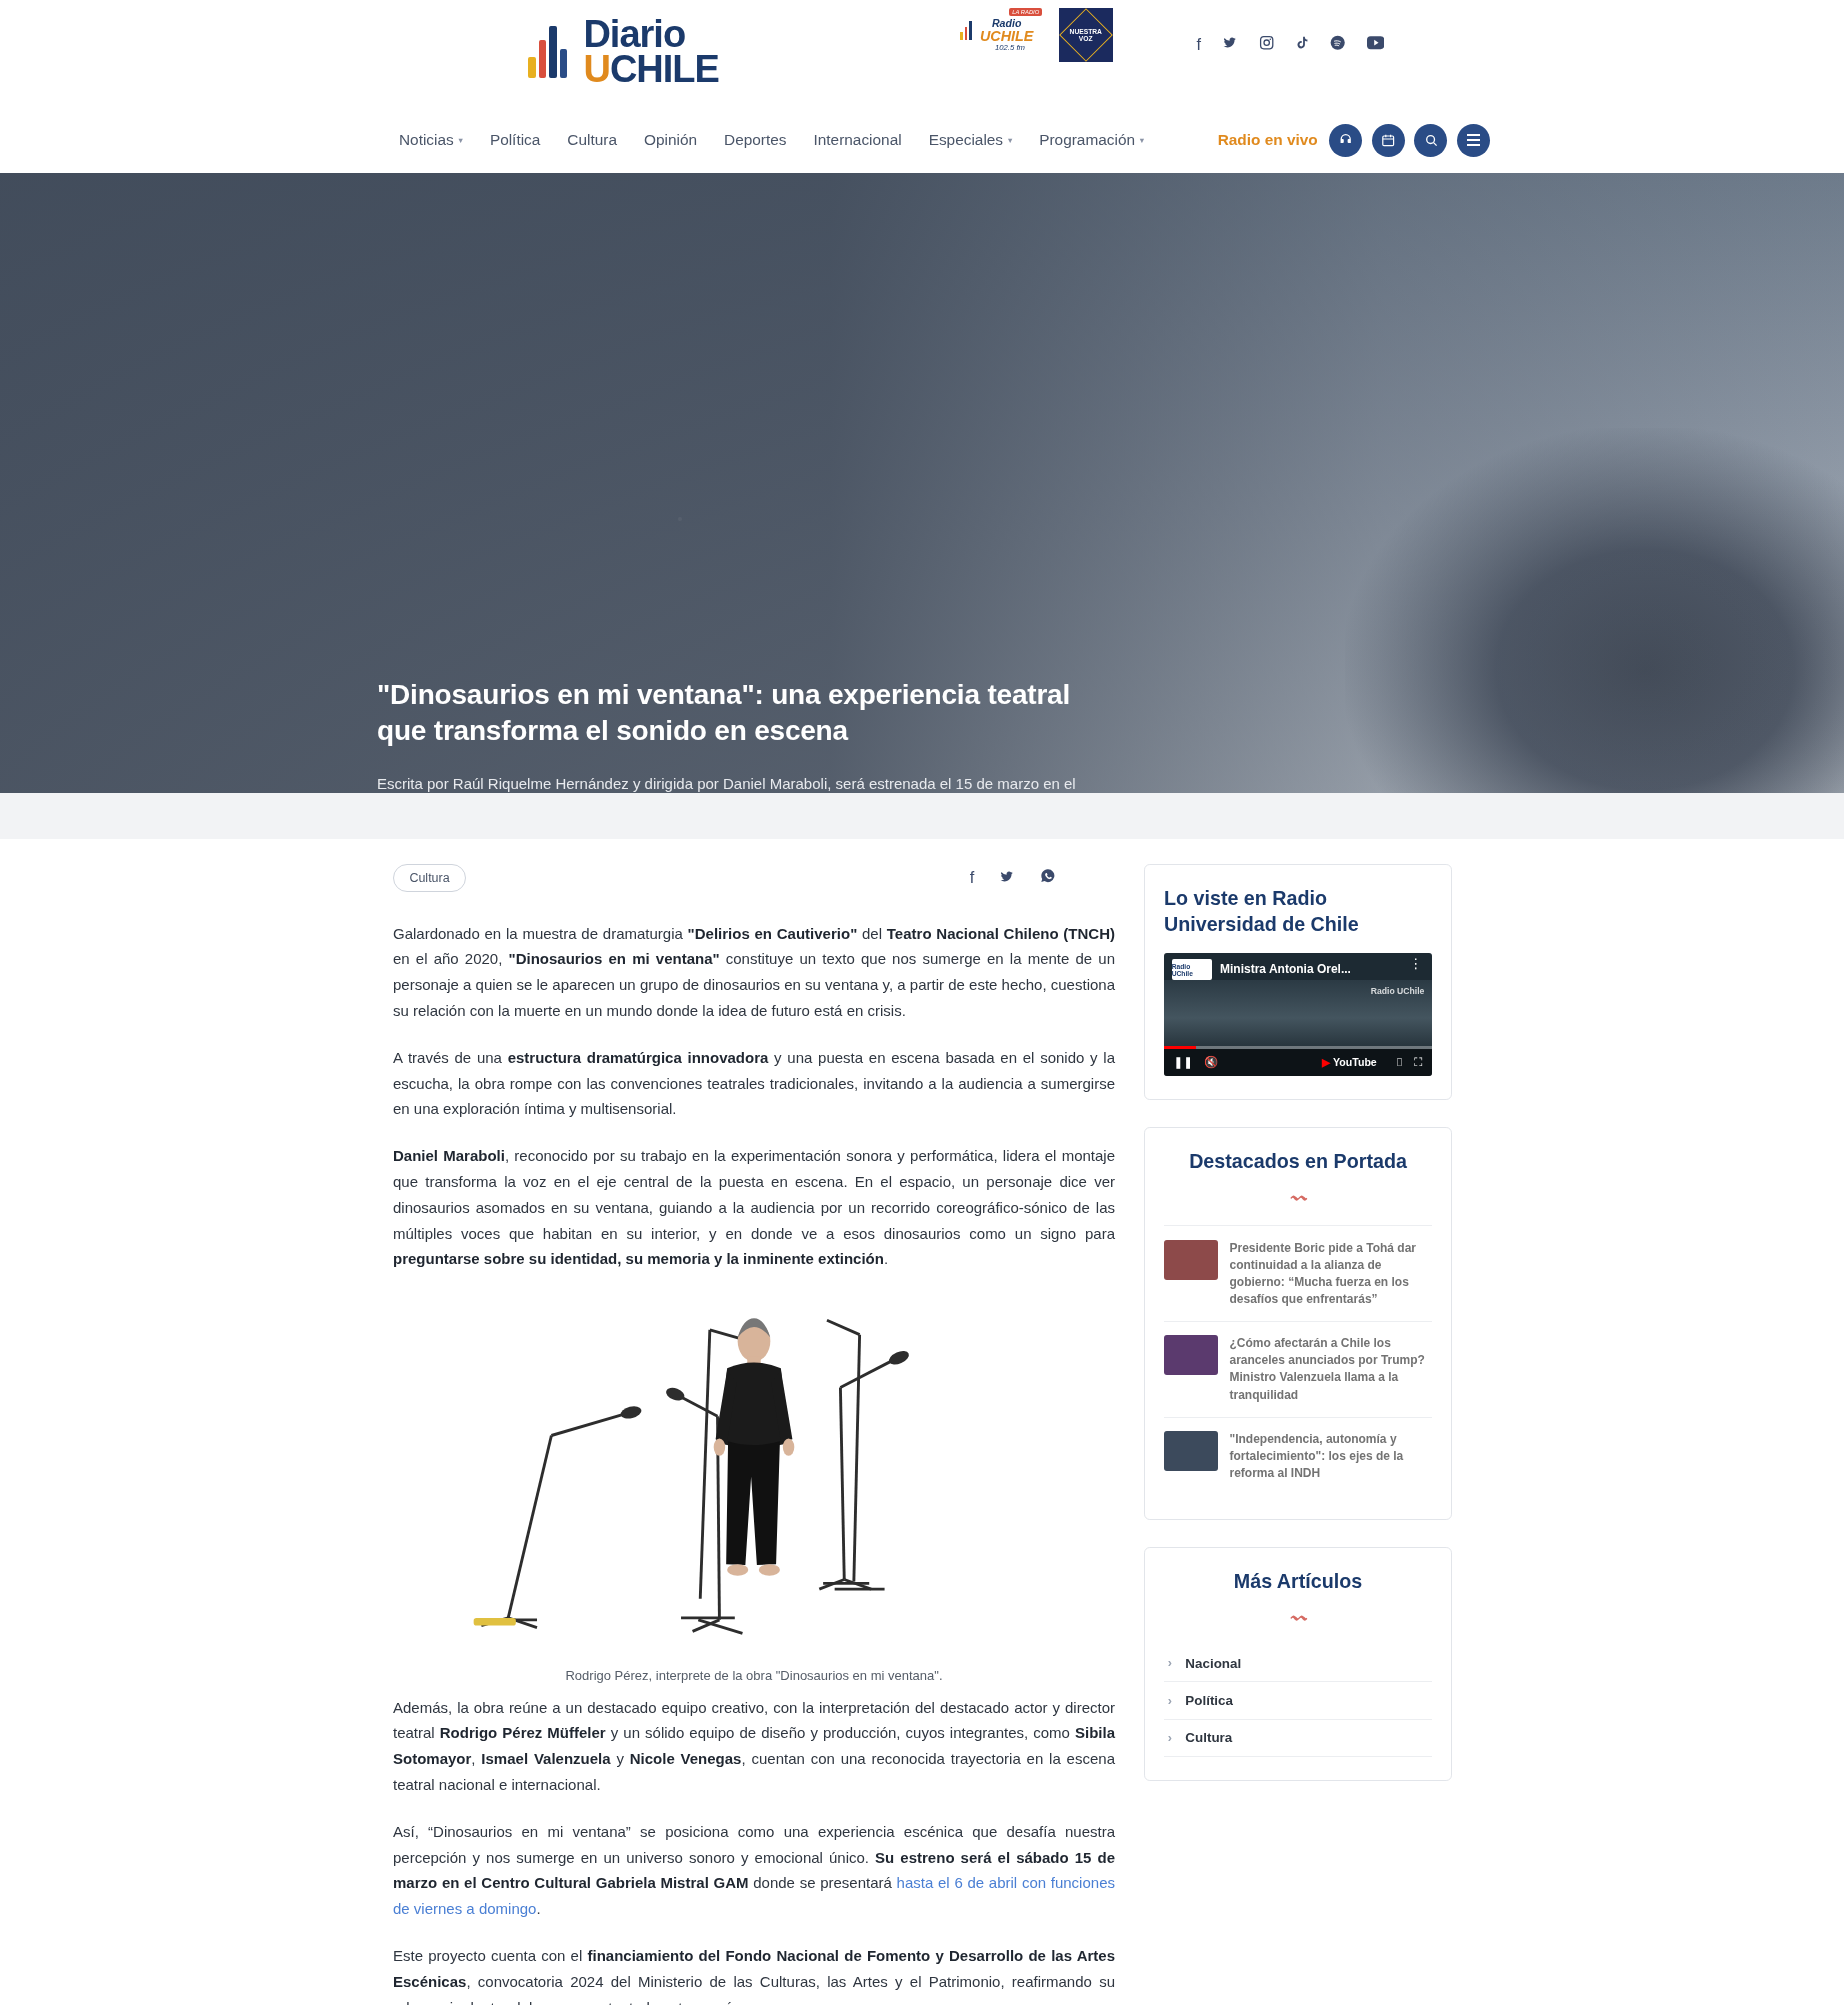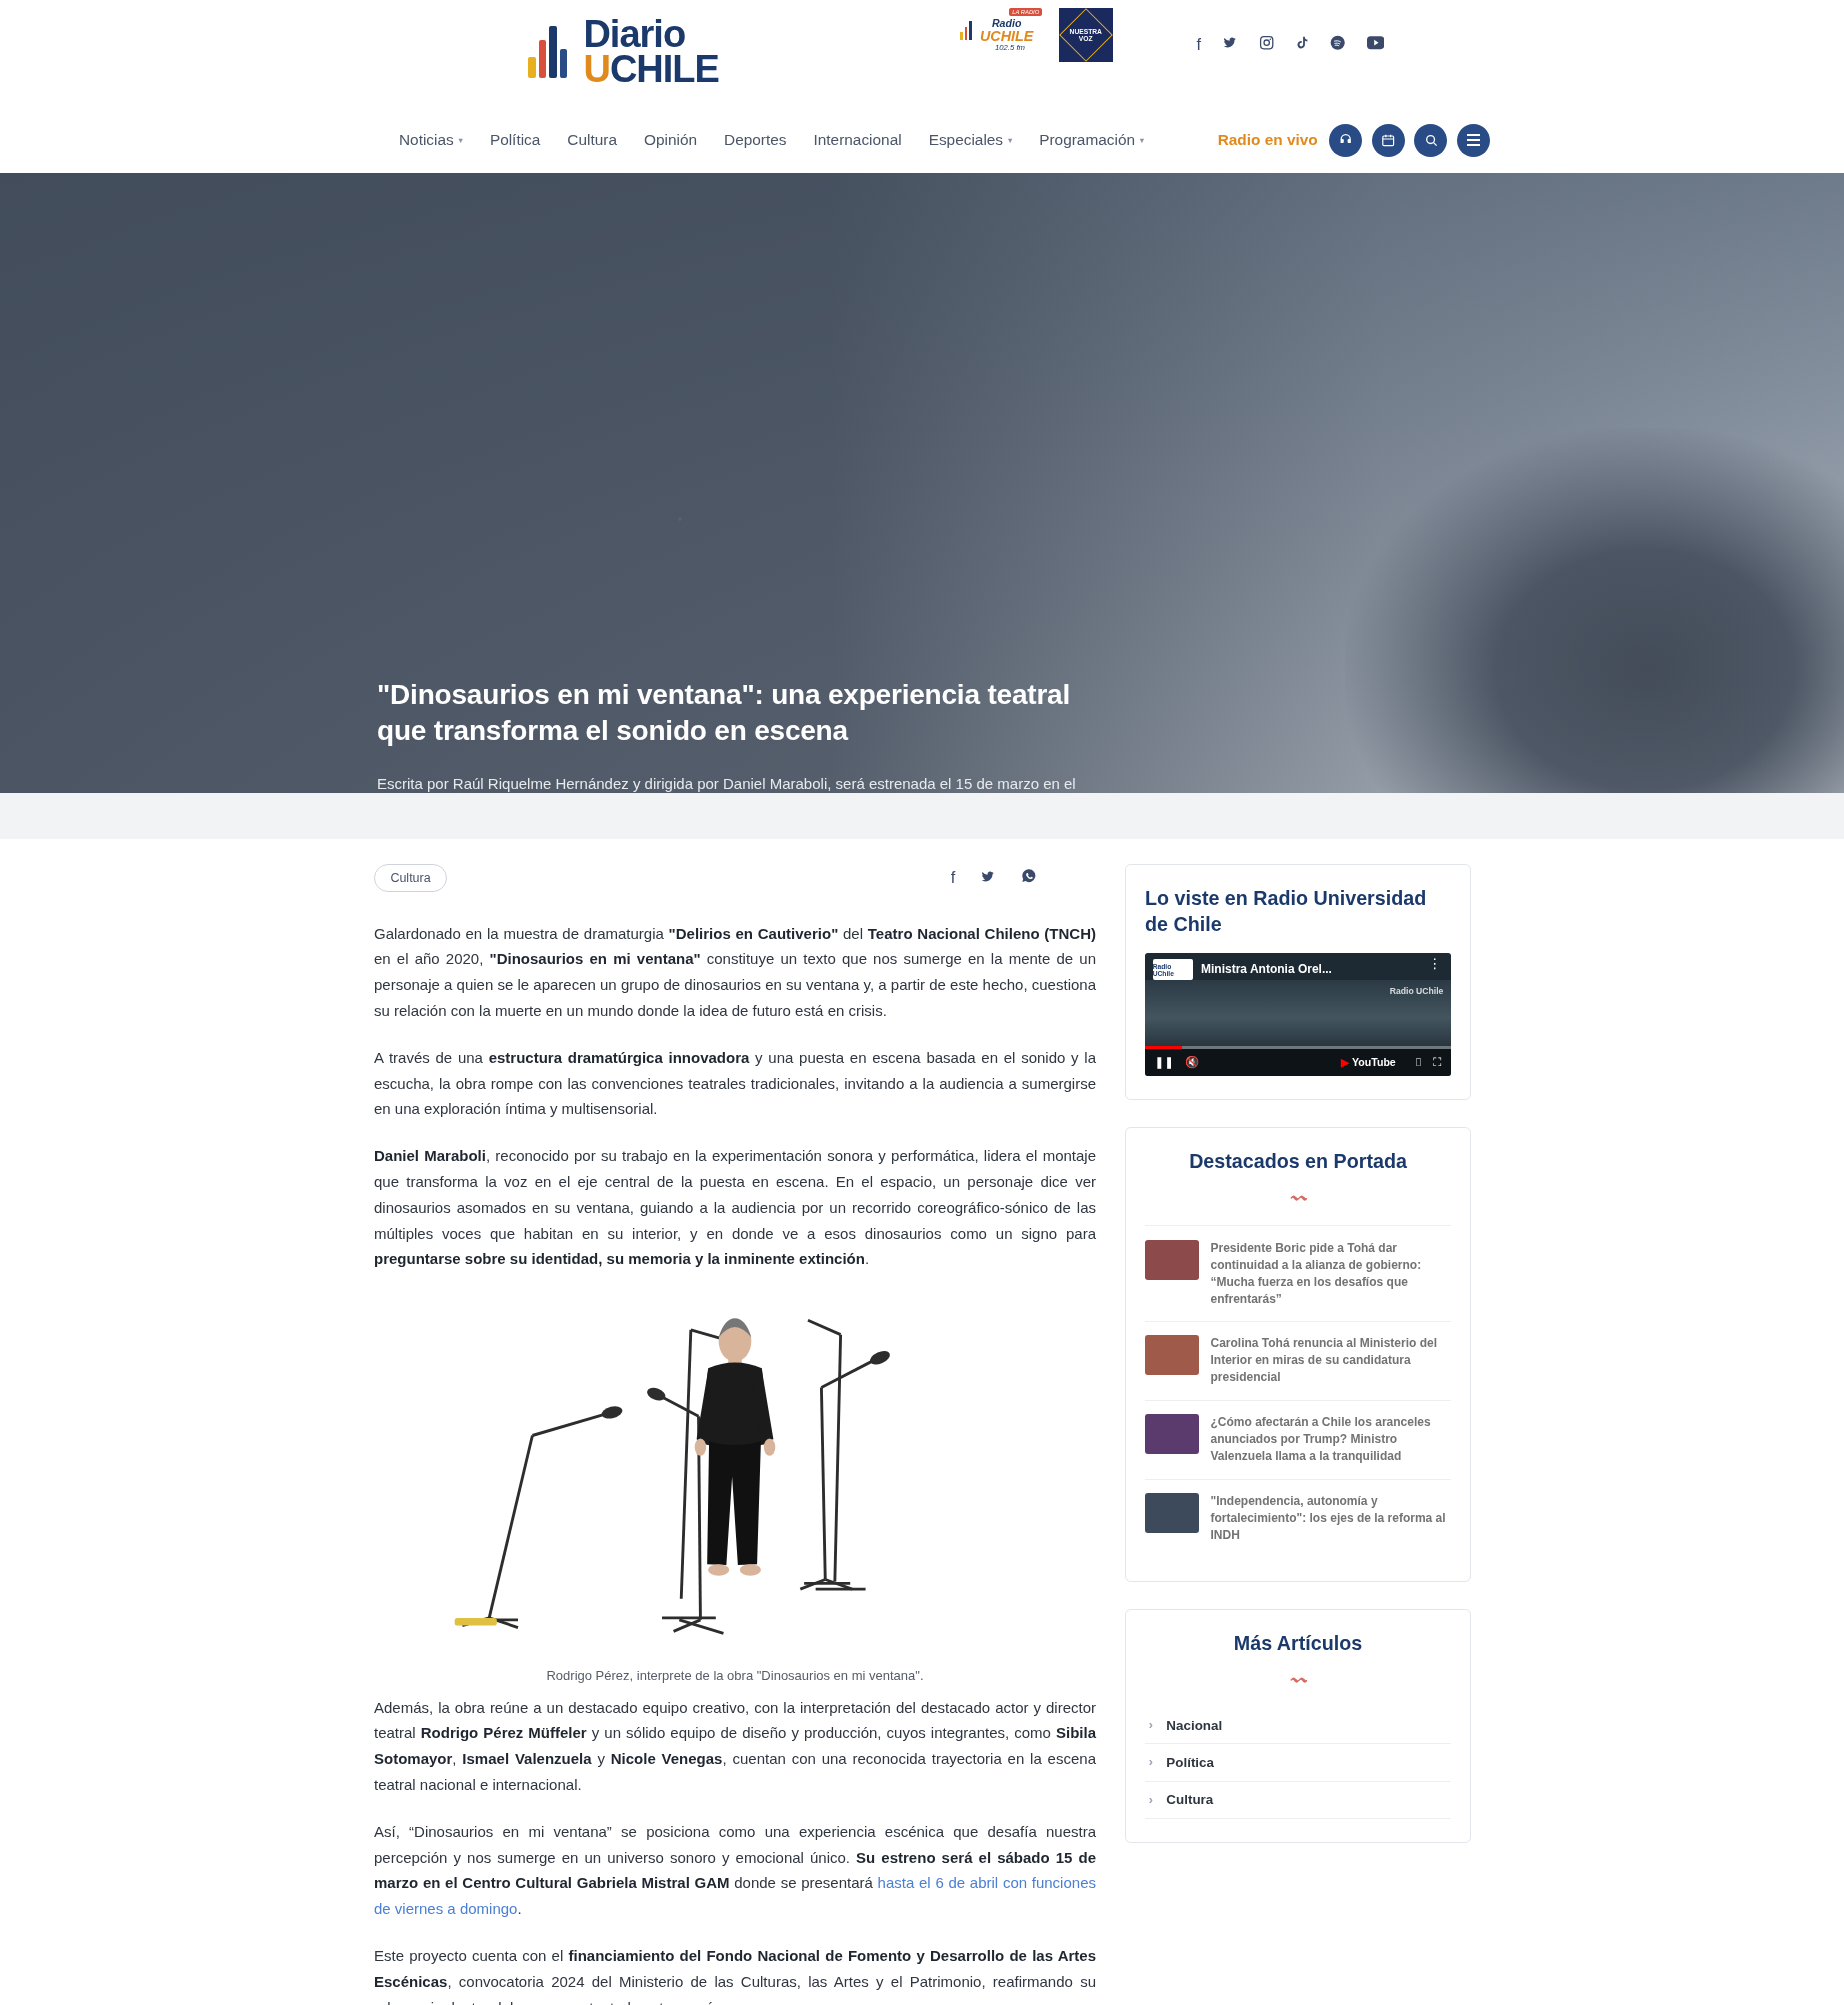--- a/index.html
+++ b/index.html
@@ -142,21 +142,21 @@
   }
 
   .grey-band { width: 100%; height: 46px; background: #f2f3f5; }
 
   
   .main {
     display: flex; gap: 29px; padding: 25px 0 58px 0;
     justify-content: center; align-items: flex-start;
   }
   .article-col { width: 722px; }
-  .side-col { width: 346px; }
+  .side-col { width: 308px; }
 
   .art-head {
     display: flex; align-items: center; justify-content: space-between; margin-bottom: 29px;
   }
   .cat-pill {
     border: 1px solid #cfd4dc; border-radius: 15.4px; padding: 5.8px 15.4px; font-size: 12.5px; color: #4a5568;
     cursor: pointer;
   }
   .share-row { display: flex; gap: 25px; align-items: center; margin-right: 60px; }
   .share-row .si { color: #3b4a6b; font-size: 16.3px; cursor: pointer; }
@@ -497,24 +497,20 @@
 
     <div class="card">
       <div class="card-title center">Destacados en Portada</div>
       <div class="squiggle">〰</div>
 
       <div class="feat-item">
         <div class="thumb" style="background:#8d4a4a"></div>
         <div class="feat-text">Presidente Boric pide a Tohá dar continuidad a la alianza de gobierno: “Mucha fuerza en los desafíos que enfrentarás”</div>
       </div>
       <div class="feat-item">
-        <div class="thumb" style="background:#a05a49"></div>
-        <div class="feat-text">Carolina Tohá renuncia al Ministerio del Interior en miras de su candidatura presidencial</div>
-      </div>
-      <div class="feat-item">
         <div class="thumb" style="background:#5b3a6e"></div>
         <div class="feat-text">¿Cómo afectarán a Chile los aranceles anunciados por Trump? Ministro Valenzuela llama a la tranquilidad</div>
       </div>
       <div class="feat-item">
         <div class="thumb" style="background:#3c4a5c"></div>
         <div class="feat-text">"Independencia, autonomía y fortalecimiento": los ejes de la reforma al INDH</div>
       </div>
     </div>
 
     <div class="card">

